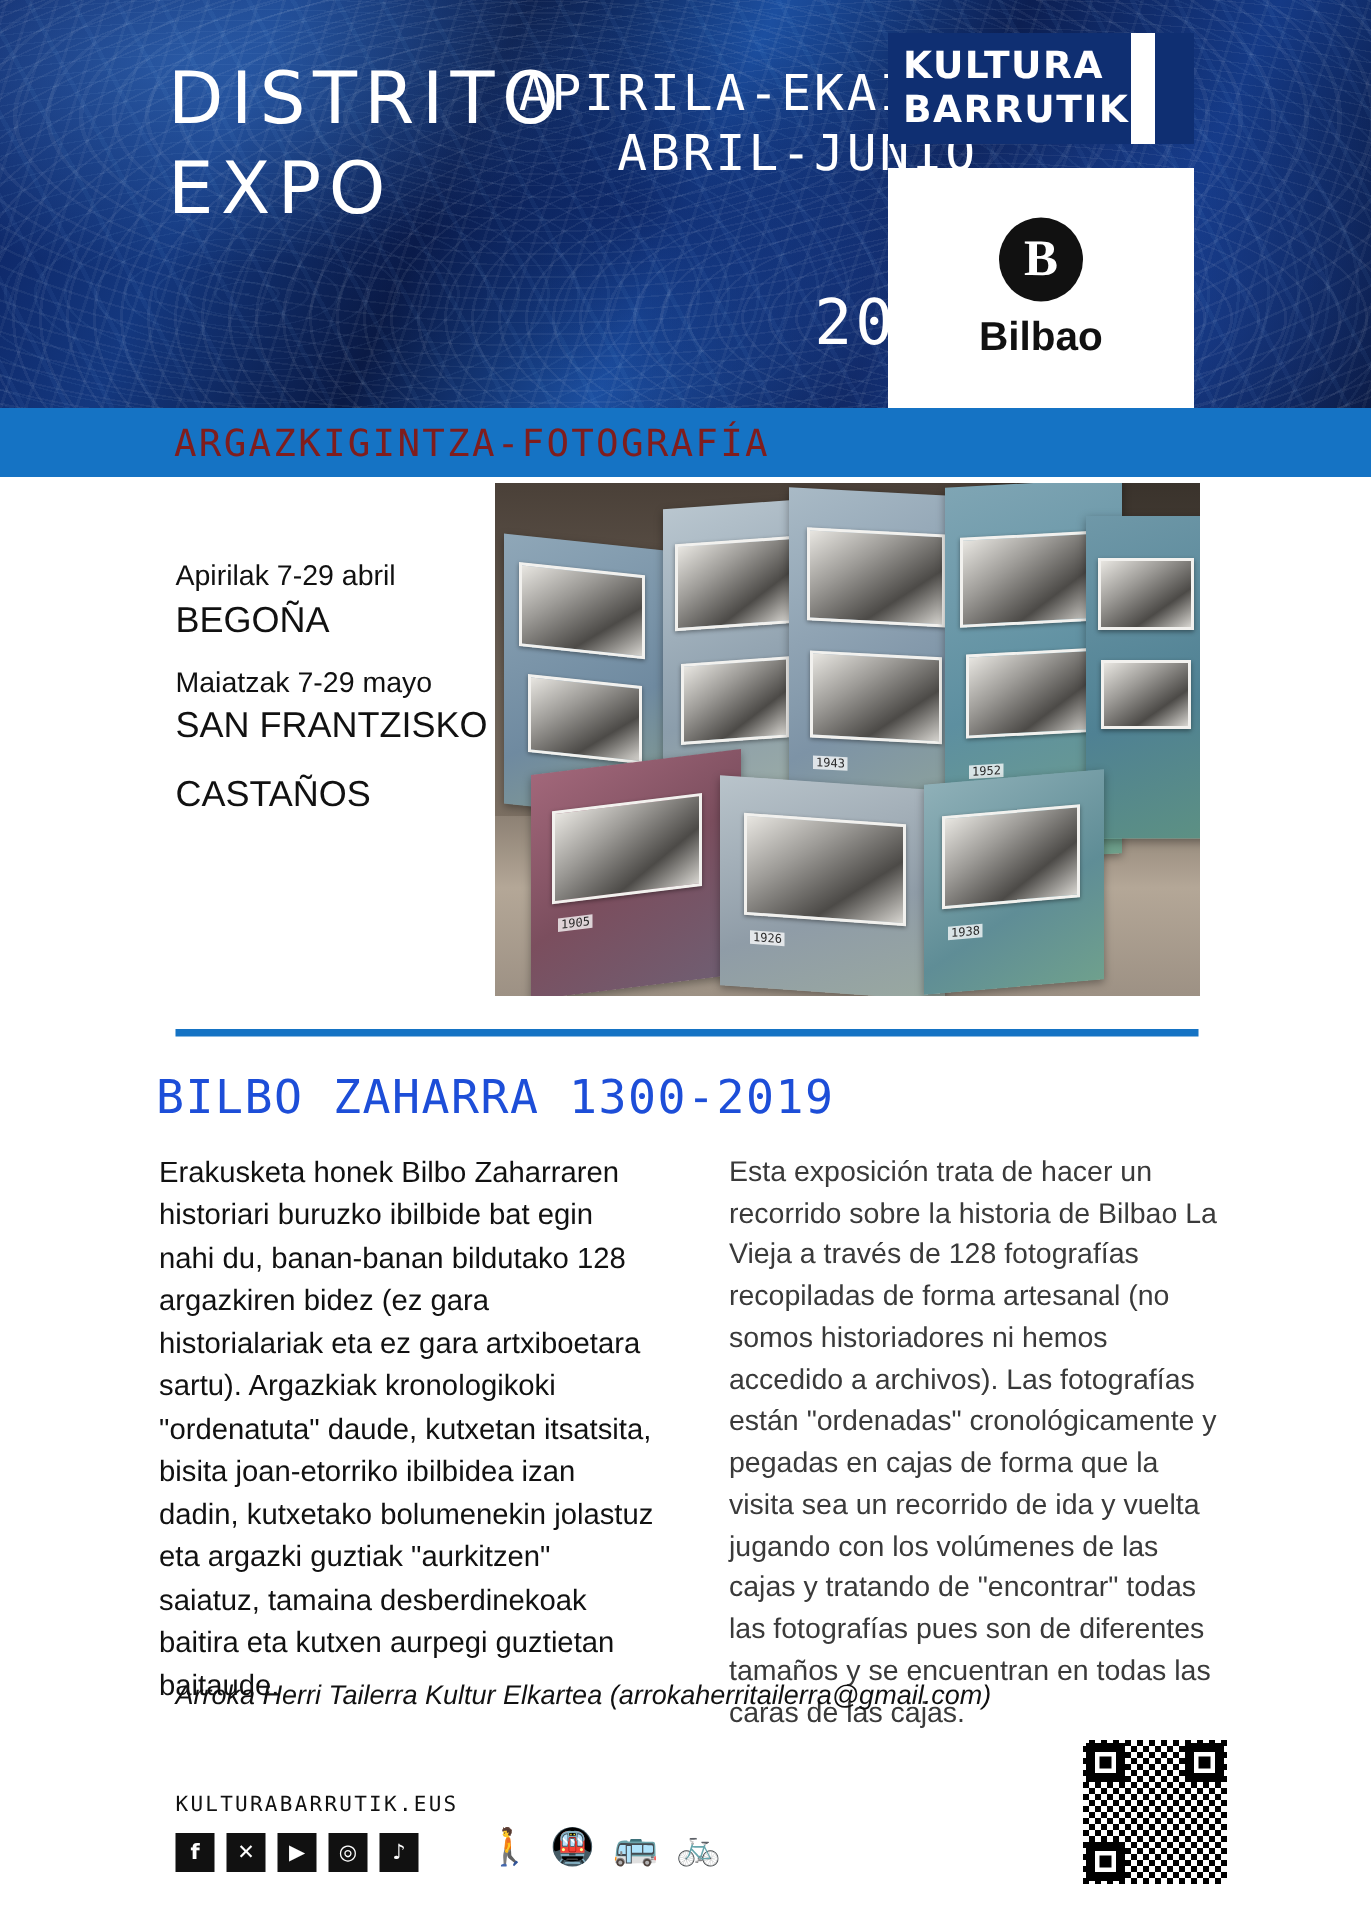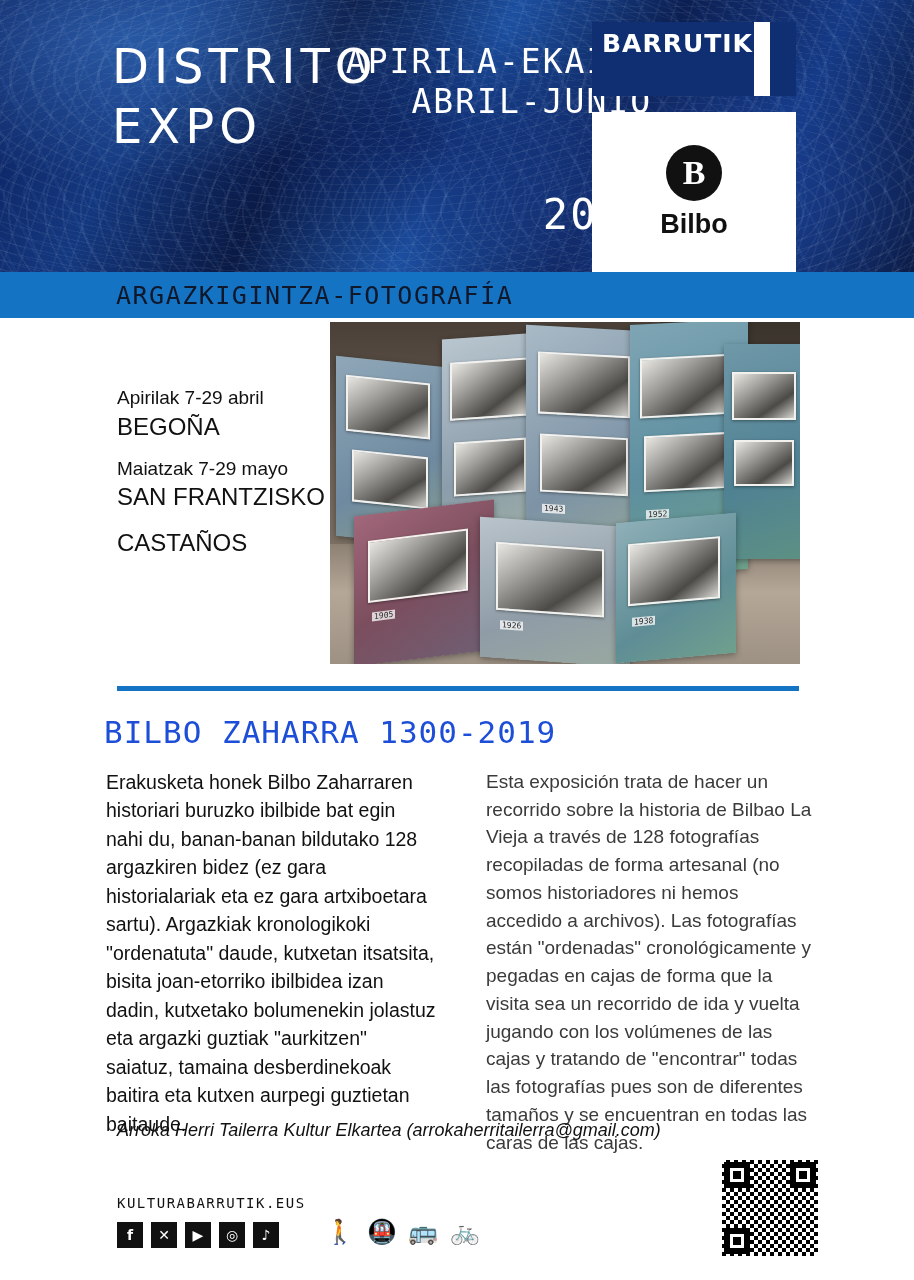--- a/index.html
+++ b/index.html
@@ -109,32 +109,32 @@
     font-family: "Liberation Sans", sans-serif;
   }
 
   
   .strip {
     position: absolute; left: 0; top: 272px; width: 914px; height: 46px;
     background: #1573c4;
   }
   .strip-text {
     position: absolute; left: 116px; top: 281px;
-    color: #0f172a;
+    color: #7f1d1d;
     font-family: "DejaVu Sans Mono", monospace;
     font-size: 25px; letter-spacing: 1.5px;
   }
 
   
   .dates {
     position: absolute; left: 117px; top: 372px; width: 210px;
     color: #111111;
   }
   .date-row { margin-bottom: 14px; }
-  .date-line { font-size: 19px; line-height: 1.35; margin-top: 13px; }
+  .date-line { font-size: 19px; line-height: 1.35; }
   .date-place { font-size: 24px; font-weight: 400; line-height: 1.3; }
 
   
   .photo {
     position: absolute; left: 330px; top: 322px; width: 470px; height: 342px;
     overflow: hidden;
     background: #5a5248;
   }
   .photo .floor {
     position: absolute; left: 0; bottom: 0; width: 100%; height: 120px;
@@ -274,26 +274,27 @@
   </div>
 
   <div class="months">
     <div>APIRILA-EKAINA</div>
     <div>ABRIL-JUNIO</div>
   </div>
   <div class="year">2026</div>
 
   <div class="logo-col">
     <div class="kb-logo">
+      <div>KULTURA</div>
       <div>BARRUTIK</div>
       <div class="bar"></div>
     </div>
     <div class="bilbao-logo">
       <div class="bilbao-b">B</div>
-      <div class="bilbao-word">Bilbo</div>
+      <div class="bilbao-word">Bilbao</div>
     </div>
   </div>
 
   <div class="strip"></div>
   <div class="strip-text">ARGAZKIGINTZA-FOTOGRAFÍA</div>
 
   <div class="dates">
     <div class="date-row">
       <div class="date-line">Apirilak 7-29 abril</div>
       <div class="date-place">BEGOÑA</div>

